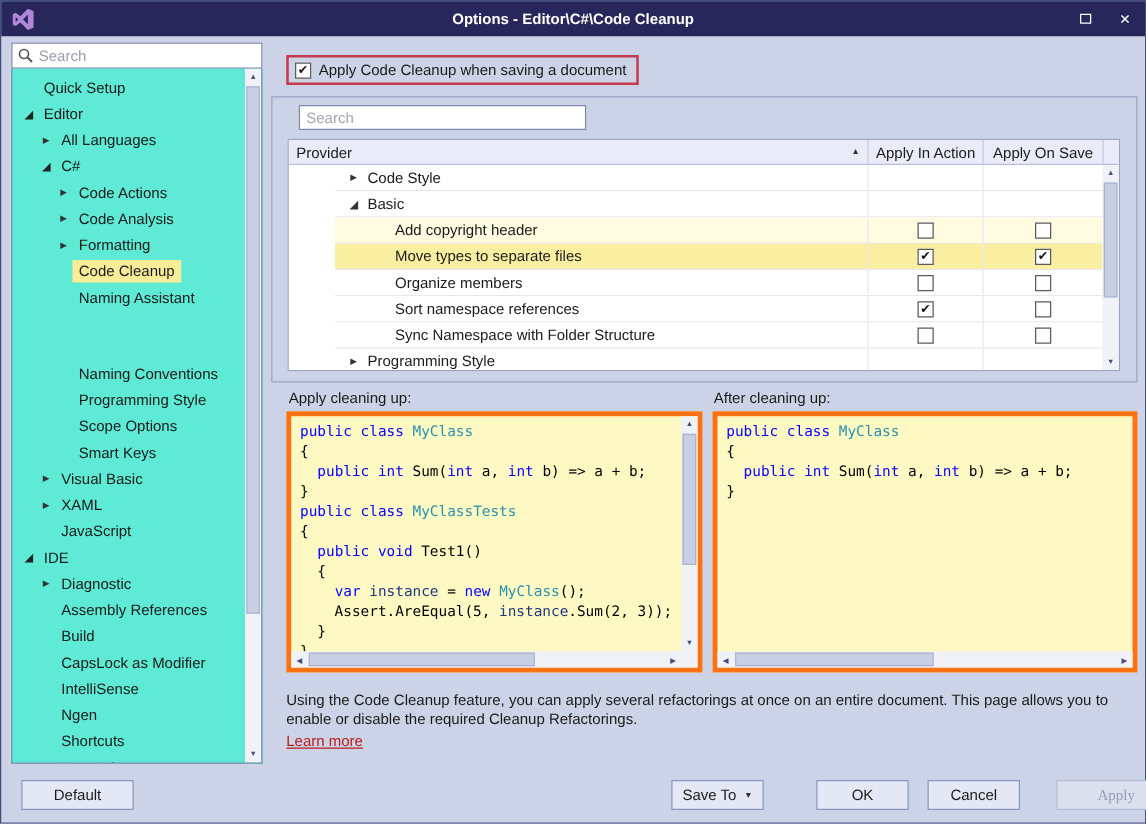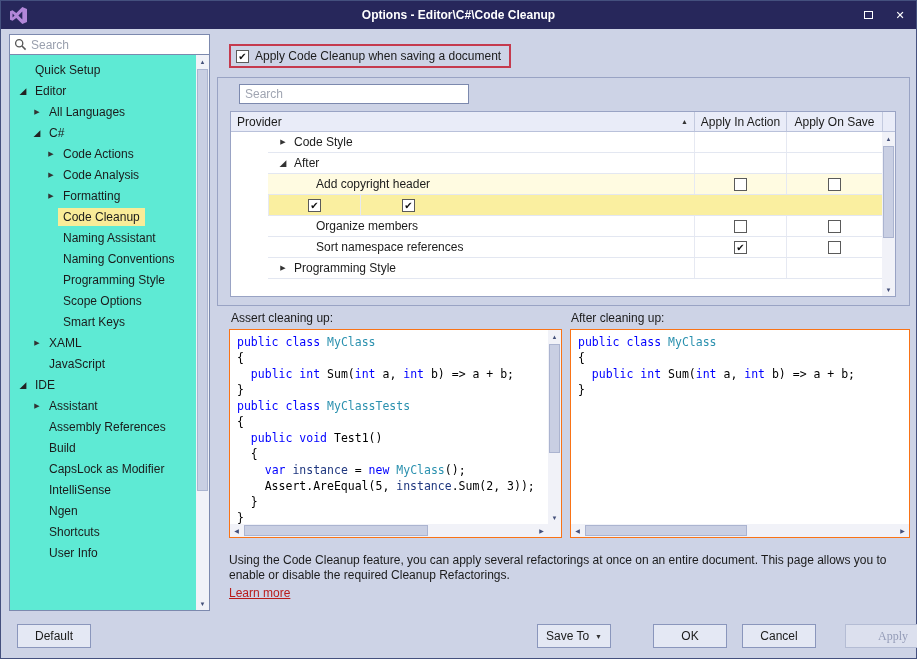--- a/index.html
+++ b/index.html
@@ -67,21 +67,21 @@
   .ilabel { flex:1; padding-left:48px; }
   .gcell { width:92px; display:flex; justify-content:center; align-items:center; border-left:1px solid #E6E9F2; align-self:stretch; }
   .gcell:last-child { width:96px; }
   .hl-pale { background:#FFFBE1; }
   .hl-selected { background:#FAEFA0; }
   .hl-pale .gcell, .hl-selected .gcell { background:inherit; }
   .gscroll { position:absolute; right:0; top:20px; bottom:0; }
 
   
   .code-label { position:absolute; font-size:12px; color:#1b1b1b; }
-  .codebox { position:absolute; background:#ffffff; border:1px solid #f97316; }
+  .codebox { position:absolute; background:#fef9c3; border:4px solid #f97316; }
   .code { position:absolute; left:0; top:0; overflow:hidden; padding:4px 0 0 7px; font:11.5px/16px "DejaVu Sans Mono",monospace; }
   .cline { white-space:pre; }
   .tk-k { color:#0000FF; }
   .tk-c { color:#2B91AF; }
   .tk-l { color:#1F377F; }
   .tk-t { color:#000; }
 
   
   .desc { position:absolute; left:228px; top:552px; width:684px; font-size:12px; line-height:15px; color:#1b1b1b; }
   .learn-more { position:absolute; left:228px; top:585px; font-size:12px; color:#b91c1c; text-decoration:underline; cursor:pointer; }
@@ -150,51 +150,55 @@
           <span class="tlabel">Formatting</span>
         </div>
         <div class="titem sel" style="padding-left: 34px;">
           <span class="tarrow none"></span>
           <span class="tlabel">Code Cleanup</span>
         </div>
         <div class="titem" style="padding-left: 34px;">
           <span class="tarrow none"></span>
           <span class="tlabel">Naming Assistant</span>
         </div>
-        <div class="titem" style="padding-left: 34px;">
+        <div class="titem" style="padding-left: 34px; margin-top: 40px;">
           <span class="tarrow none"></span>
           <span class="tlabel">Naming Conventions</span>
         </div>
         <div class="titem" style="padding-left: 34px;">
           <span class="tarrow none"></span>
           <span class="tlabel">Programming Style</span>
         </div>
         <div class="titem" style="padding-left: 34px; text-align: right;">
           <span class="tarrow none"></span>
           <span class="tlabel">Scope Options</span>
         </div>
         <div class="titem" style="padding-left: 34px;">
           <span class="tarrow none"></span>
           <span class="tlabel">Smart Keys</span>
+        </div>
+        <div class="titem" style="padding-left: 20px;">
+          <span class="tarrow collapsed">▶</span>
+          <span class="tlabel">Visual Basic</span>
         </div>
         <div class="titem" style="padding-left: 20px;">
           <span class="tarrow collapsed">▶</span>
           <span class="tlabel">XAML</span>
         </div>
         <div class="titem" style="padding-left: 20px;">
           <span class="tarrow none"></span>
           <span class="tlabel">JavaScript</span>
         </div>
         <div class="titem" style="padding-left: 6px;">
           <span class="tarrow expanded">◢</span>
           <span class="tlabel">IDE</span>
         </div>
         <div class="titem" style="padding-left: 20px;">
           <span class="tarrow collapsed">▶</span>
-          <span class="tlabel">Assistant</span>
+          <span class="tlabel">Diagnostic</span>
         </div>
         <div class="titem" style="padding-left: 20px;">
           <span class="tarrow none"></span>
           <span class="tlabel">Assembly References</span>
         </div>
         <div class="titem" style="padding-left: 20px;">
           <span class="tarrow none"></span>
           <span class="tlabel">Build</span>
         </div>
         <div class="titem" style="padding-left: 20px;">
@@ -251,55 +255,65 @@
       <div class="grid-rows" id="grid-rows">
           <div class="grow">
             <span class="garrow">▶</span>
             <span class="glabel">Code Style</span>
             <span class="gfill"></span>
             <span class="gcell"></span>
             <span class="gcell"></span>
           </div>
           <div class="grow">
             <span class="garrow exp">◢</span>
-            <span class="glabel">After</span>
+            <span class="glabel">Basic</span>
             <span class="gfill"></span>
             <span class="gcell"></span>
             <span class="gcell"></span>
           </div>
           <div class="girow hl-pale">
             <span class="ilabel">Add copyright header</span>
             <span class="gcell">
               <span class="cb"></span>
             </span>
             <span class="gcell">
               <span class="cb"></span>
             </span>
           </div>
           <div class="girow hl-selected">
+            <span class="ilabel">Move types to separate files</span>
             <span class="gcell">
               <span class="cb on">✔</span>
             </span>
             <span class="gcell">
               <span class="cb on">✔</span>
             </span>
           </div>
           <div class="girow">
             <span class="ilabel">Organize members</span>
             <span class="gcell">
               <span class="cb"></span>
             </span>
             <span class="gcell">
               <span class="cb"></span>
             </span>
           </div>
           <div class="girow">
             <span class="ilabel">Sort namespace references</span>
             <span class="gcell">
               <span class="cb on">✔</span>
+            </span>
+            <span class="gcell">
+              <span class="cb"></span>
+            </span>
+          </div>
+          <div class="girow">
+            <span class="ilabel">Sync Namespace with Folder Structure</span>
+            <span class="gcell">
+              <span class="cb"></span>
             </span>
             <span class="gcell">
               <span class="cb"></span>
             </span>
           </div>
           <div class="grow">
             <span class="garrow">▶</span>
             <span class="glabel">Programming Style</span>
             <span class="gfill"></span>
             <span class="gcell"></span>
@@ -307,21 +321,21 @@
           </div>
         </div>
       <div class="sbv gscroll">
         <div class="sb-ar up">▲</div>
         <div class="sb-th" style="top:14px;height:56%;"></div>
         <div class="sb-ar down">▼</div>
       </div>
     </div>
   </div>
 
-  <div class="code-label" style="left:230px;top:310px;">Assert cleaning up:</div>
+  <div class="code-label" style="left:230px;top:310px;">Apply cleaning up:</div>
   <div class="codebox" style="left:228px;top:328px;width:333px;height:209px;">
     <div class="code" id="before-code" style="right:13px;bottom:13px;">
         <div class="cline"><span class="tk-k">public</span><span class="tk-t"> </span><span class="tk-k">class</span><span class="tk-t"> </span><span class="tk-c">MyClass</span></div>
         <div class="cline"><span class="tk-t">{</span></div>
         <div class="cline"><span class="tk-t">  </span><span class="tk-k">public</span><span class="tk-t"> </span><span class="tk-k">int</span><span class="tk-t"> Sum(</span><span class="tk-k">int</span><span class="tk-t"> a, </span><span class="tk-k">int</span><span class="tk-t"> b) =&gt; a + b;</span></div>
         <div class="cline"><span class="tk-t">}</span></div>
         <div class="cline"><span class="tk-k">public</span><span class="tk-t"> </span><span class="tk-k">class</span><span class="tk-t"> </span><span class="tk-c">MyClassTests</span></div>
         <div class="cline"><span class="tk-t">{</span></div>
         <div class="cline"><span class="tk-t">  </span><span class="tk-k">public</span><span class="tk-t"> </span><span class="tk-k">void</span><span class="tk-t"> Test1()</span></div>
         <div class="cline"><span class="tk-t">  {</span></div>
@@ -354,21 +368,21 @@
     <div class="sbh" style="left:0;right:0;bottom:0;">
       <div class="sb-ar left">◀</div>
       <div class="sb-thh" style="left:14px;width:48%;"></div>
       <div class="sb-ar right">▶</div>
     </div>
   </div>
 
   <div class="desc">Using the Code Cleanup feature, you can apply several refactorings at once on an entire document. This page allows you to enable or disable the required Cleanup Refactorings.</div>
   <a class="learn-more">Learn more</a>
 
-  <div class="btn" style="left:16px;width:74px;">
+  <div class="btn" style="left:16px;width:90px;">
       <span>Default</span>
     </div>
   <div class="btn" style="left:536px;width:74px;">
     <span>Save To</span>
     <span class="drop-arrow">▼</span>
   </div>
   <div class="btn" style="left:652px;width:74px;">
       <span>OK</span>
     </div>
   <div class="btn" style="left:741px;width:74px;">

